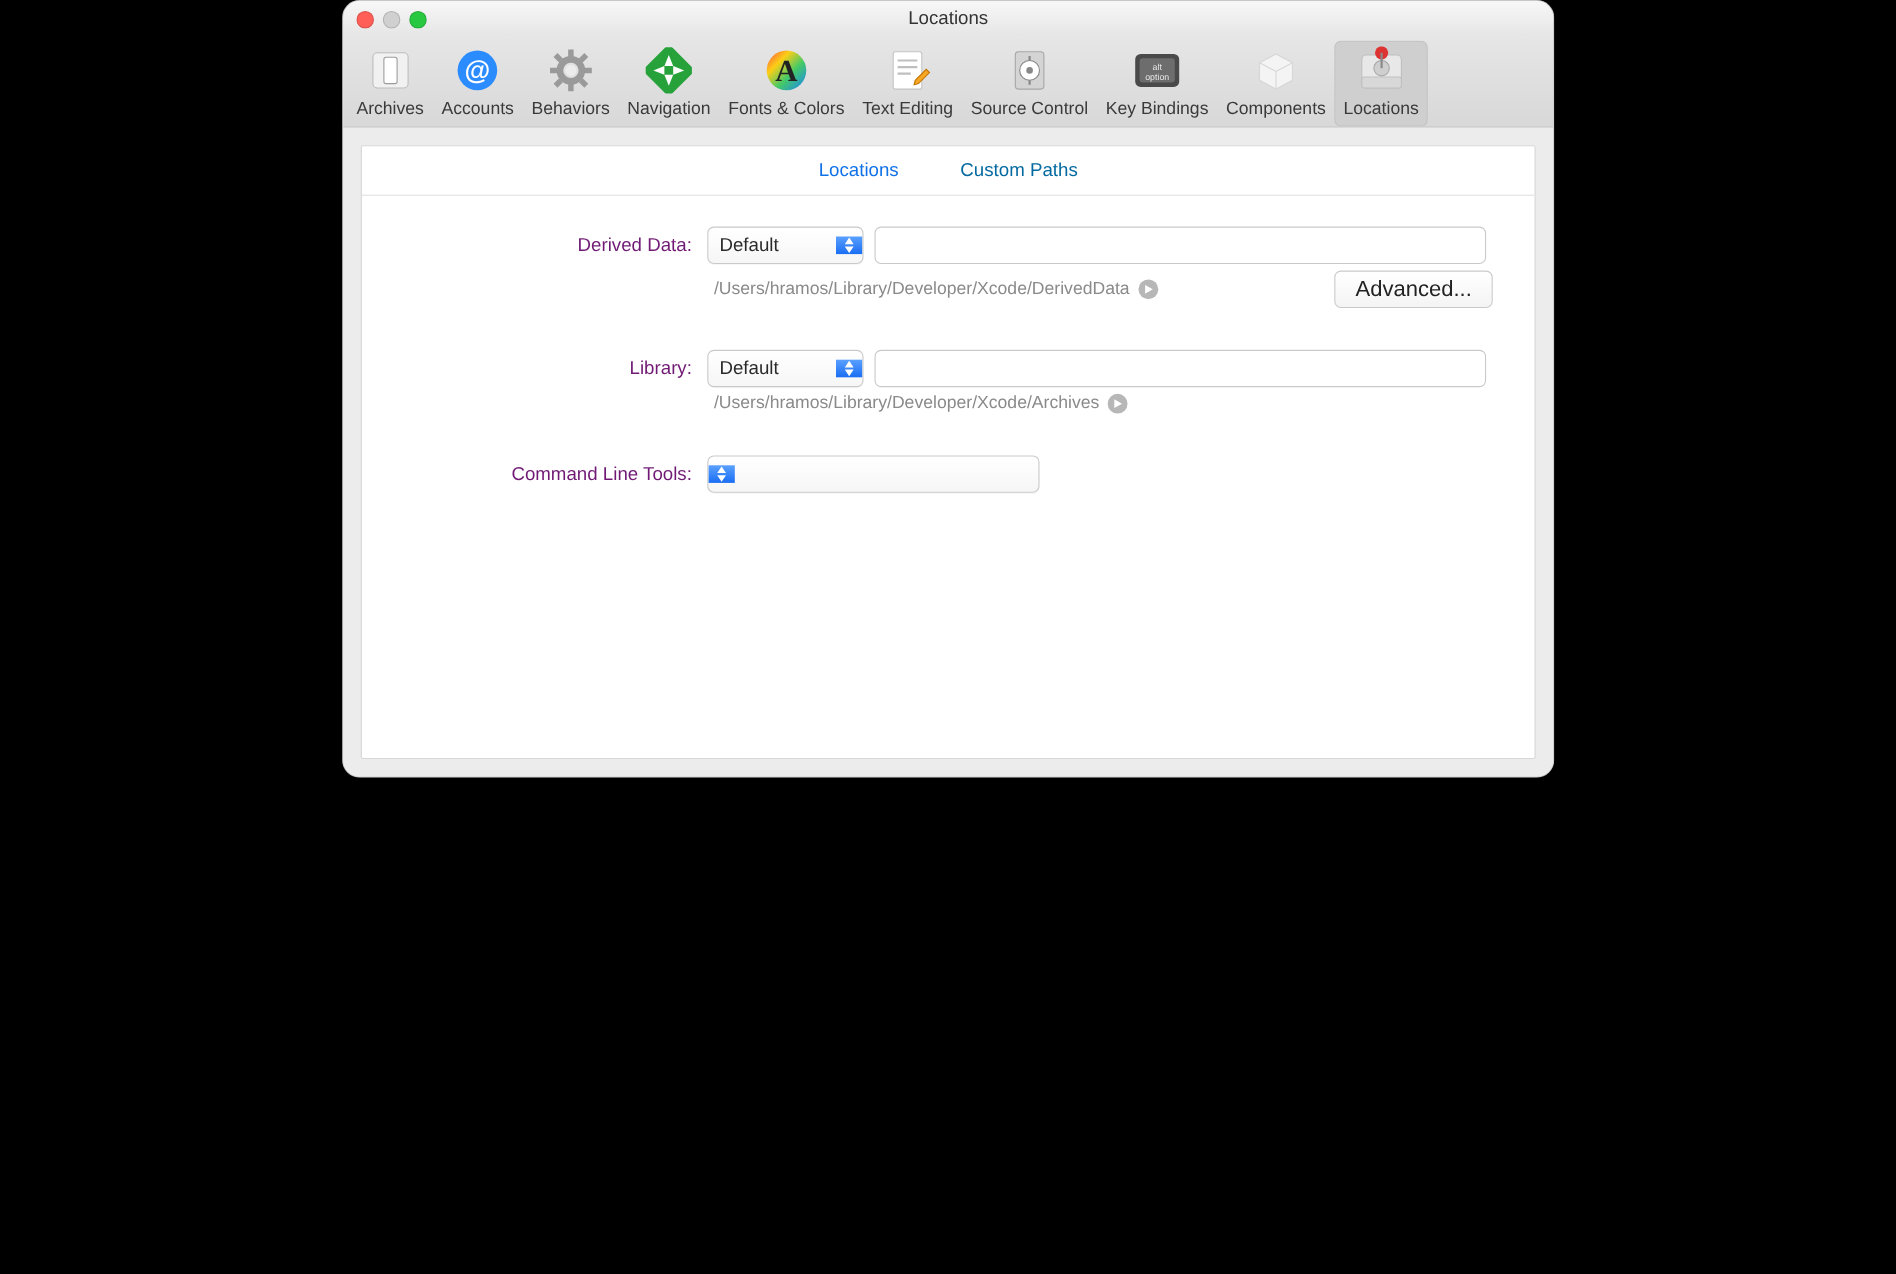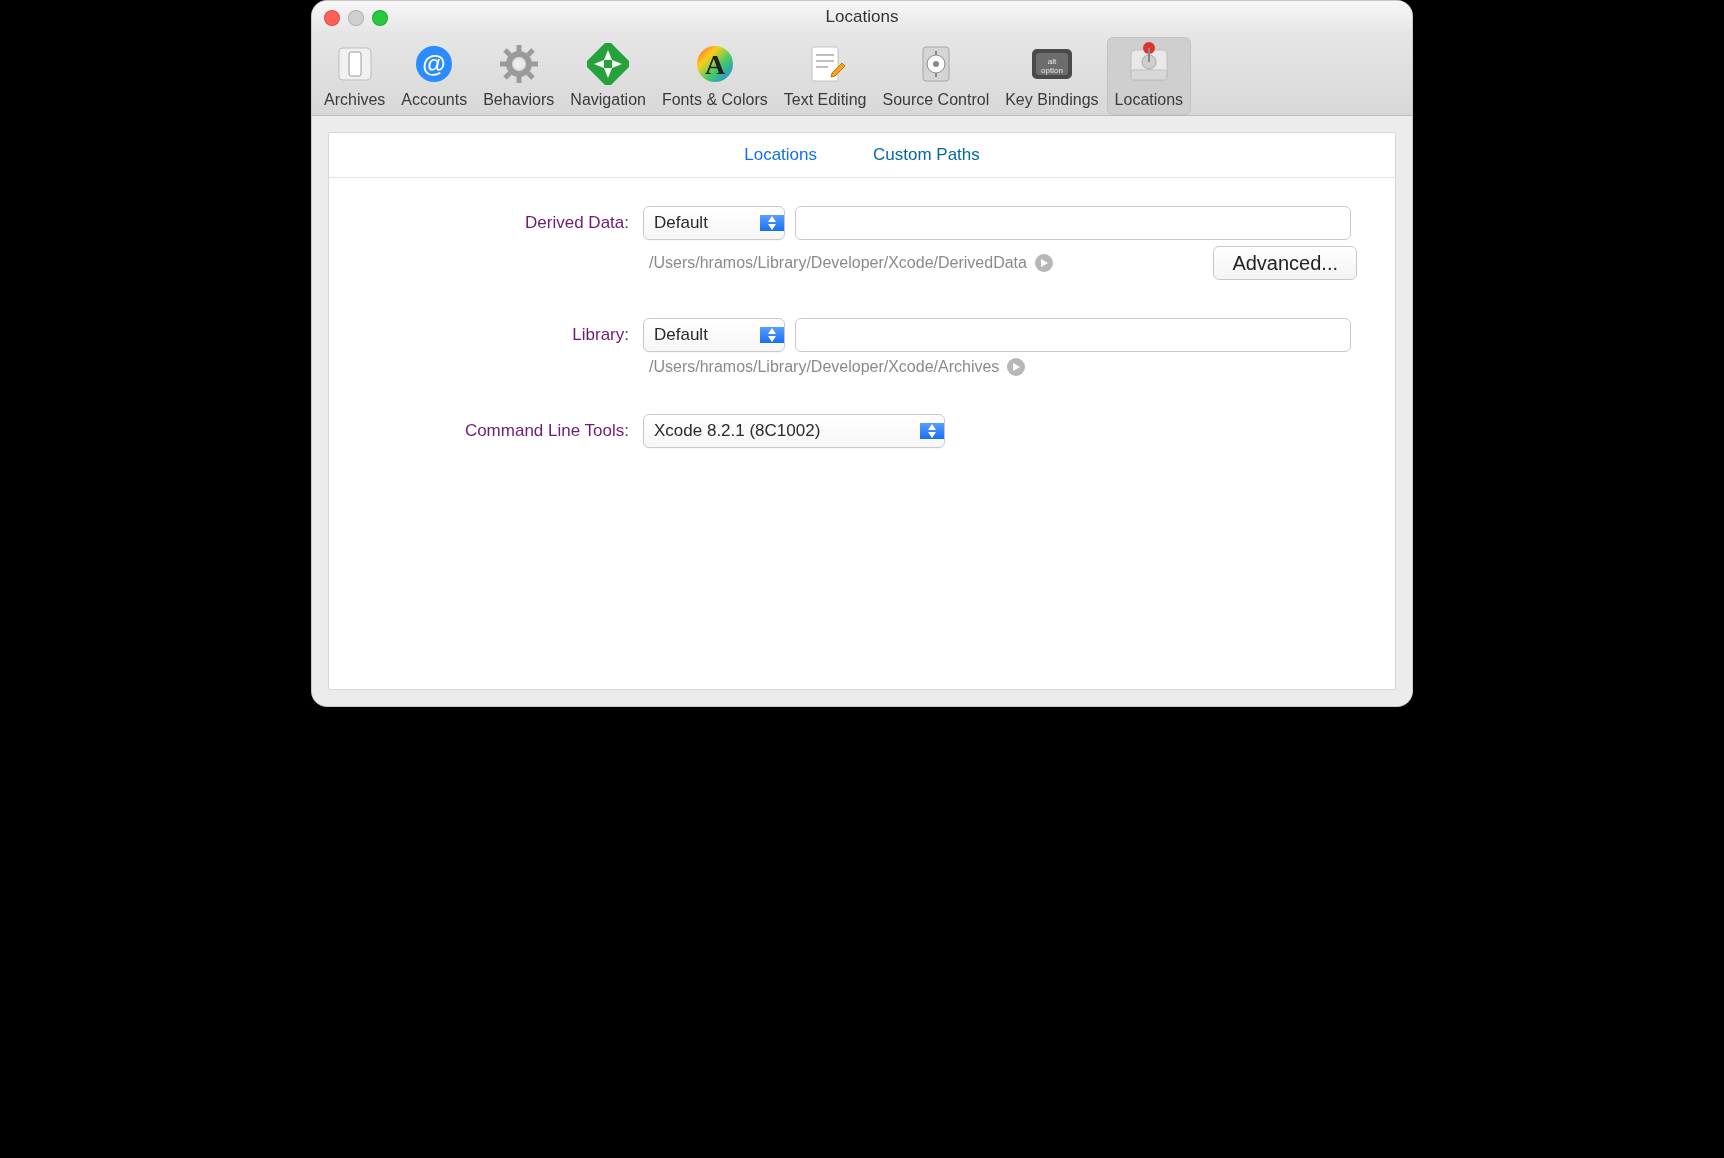--- a/index.html
+++ b/index.html
@@ -295,20 +295,30 @@
         <svg width="46" height="42" viewBox="0 0 46 42">
           <rect x="3" y="6" width="40" height="30" rx="5" fill="#4a4a4a"></rect>
           <rect x="7" y="10" width="32" height="22" rx="3" fill="#6d6d6d"></rect>
           <text x="23" y="21" text-anchor="middle" font-size="8" fill="#e7e7e7">alt</text>
           <text x="23" y="30" text-anchor="middle" font-size="8" fill="#e7e7e7">option</text>
         </svg>
       </div>
       <span>Key Bindings</span>
     </div>
 
+    <div class="tbtn">
+      <div class="ticon">
+        <svg width="42" height="42" viewBox="0 0 42 42">
+          <polygon points="21,6 36,14 36,30 21,38 6,30 6,14" fill="#f4f4f4" stroke="#d6d6d6"></polygon>
+          <polyline points="6,14 21,22 36,14" fill="none" stroke="#d6d6d6"></polyline>
+          <line x1="21" y1="22" x2="21" y2="38" stroke="#d6d6d6"></line>
+        </svg>
+      </div>
+      <span>Components</span>
+    </div>
 
     <div class="tbtn active">
       <div class="ticon">
         <svg width="46" height="44" viewBox="0 0 46 44">
           <rect x="5" y="8" width="36" height="30" rx="4" fill="#e8e8e8" stroke="#bfbfbf"></rect>
           <rect x="5" y="28" width="36" height="10" rx="2" fill="#d8d8d8" stroke="#bfbfbf"></rect>
           <circle cx="23" cy="20" r="7" fill="#cfcfcf" stroke="#a9a9a9"></circle>
           <circle cx="23" cy="6" r="6" fill="#d33"></circle>
           <rect x="22" y="6" width="2" height="14" fill="#8a8a8a"></rect>
         </svg>
@@ -384,21 +394,20 @@
                   <polygon points="2,1 9,5 2,9" fill="#fff"></polygon>
                 </svg>
             </span>
           </div>
           <div></div>
         </div>
 
         <div class="row clt">
           <div class="label">Command Line Tools:</div>
           <div class="popup" style="width:300px">
-            <div class="plabel">Xcode 8.2.1 (8C1002)</div>
             <div class="pknob">
               <svg width="12" height="8">
                   <polygon points="6,1 10,7 2,7" fill="#fff"></polygon>
                 </svg>
               <svg width="12" height="8">
                   <polygon points="2,1 10,1 6,7" fill="#fff"></polygon>
                 </svg>
             </div>
           </div>
           <div></div>

